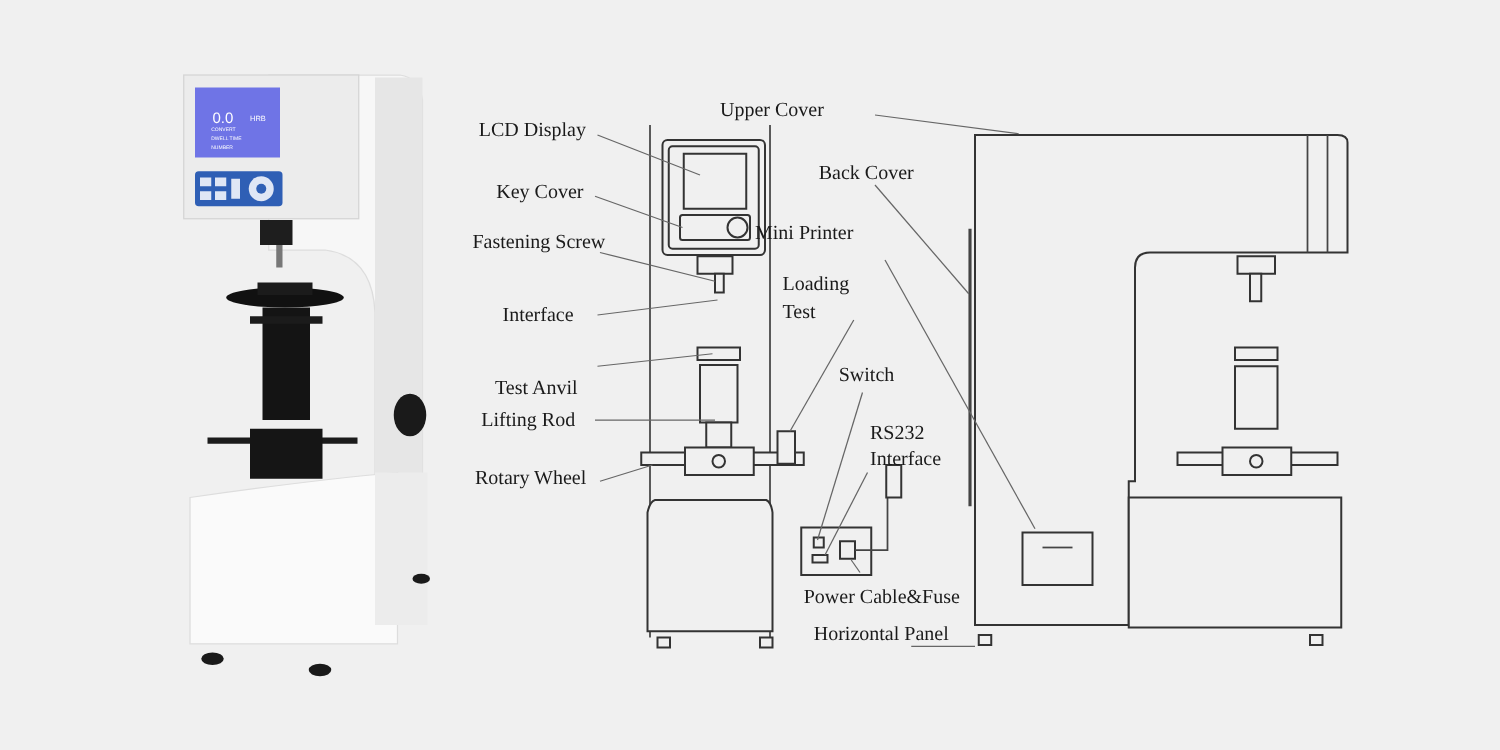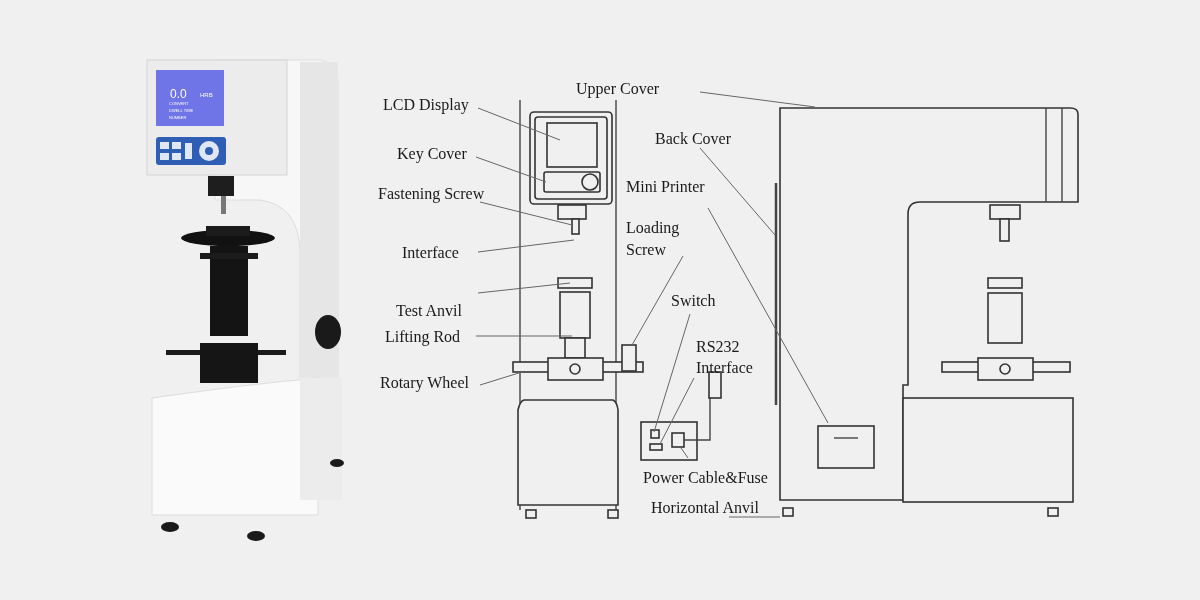--- a/index.html
+++ b/index.html
@@ -128,22 +128,22 @@
 
 <span class="lbl" style="left:383px;top:97px">LCD Display</span>
 <span class="lbl" style="left:397px;top:146px">Key Cover</span>
 <span class="lbl" style="left:378px;top:186px">Fastening Screw</span>
 <span class="lbl" style="left:402px;top:245px">Interface</span>
 <span class="lbl" style="left:396px;top:303px">Test Anvil</span>
 <span class="lbl" style="left:385px;top:329px">Lifting Rod</span>
 <span class="lbl" style="left:380px;top:375px">Rotary Wheel</span>
 <span class="lbl" style="left:576px;top:81px">Upper Cover</span>
 <span class="lbl" style="left:655px;top:131px">Back Cover</span>
-<span class="lbl" style="left:626px;top:179px">Mini Printer</span>
+<span class="lbl" style="left:604px;top:179px">Mini Printer</span>
 <span class="lbl" style="left:626px;top:220px">Loading</span>
-<span class="lbl" style="left:626px;top:242px">Screw</span>
+<span class="lbl" style="left:626px;top:242px">Test</span>
 <span class="lbl" style="left:671px;top:293px">Switch</span>
 <span class="lbl" style="left:696px;top:339px">RS232</span>
 <span class="lbl" style="left:696px;top:360px">Interface</span>
 <span class="lbl" style="left:643px;top:470px">Power Cable&amp;Fuse</span>
-<span class="lbl" style="left:651px;top:500px">Horizontal Anvil</span>
+<span class="lbl" style="left:651px;top:500px">Horizontal Panel</span>
 
 </div>
 
 </body></html>

